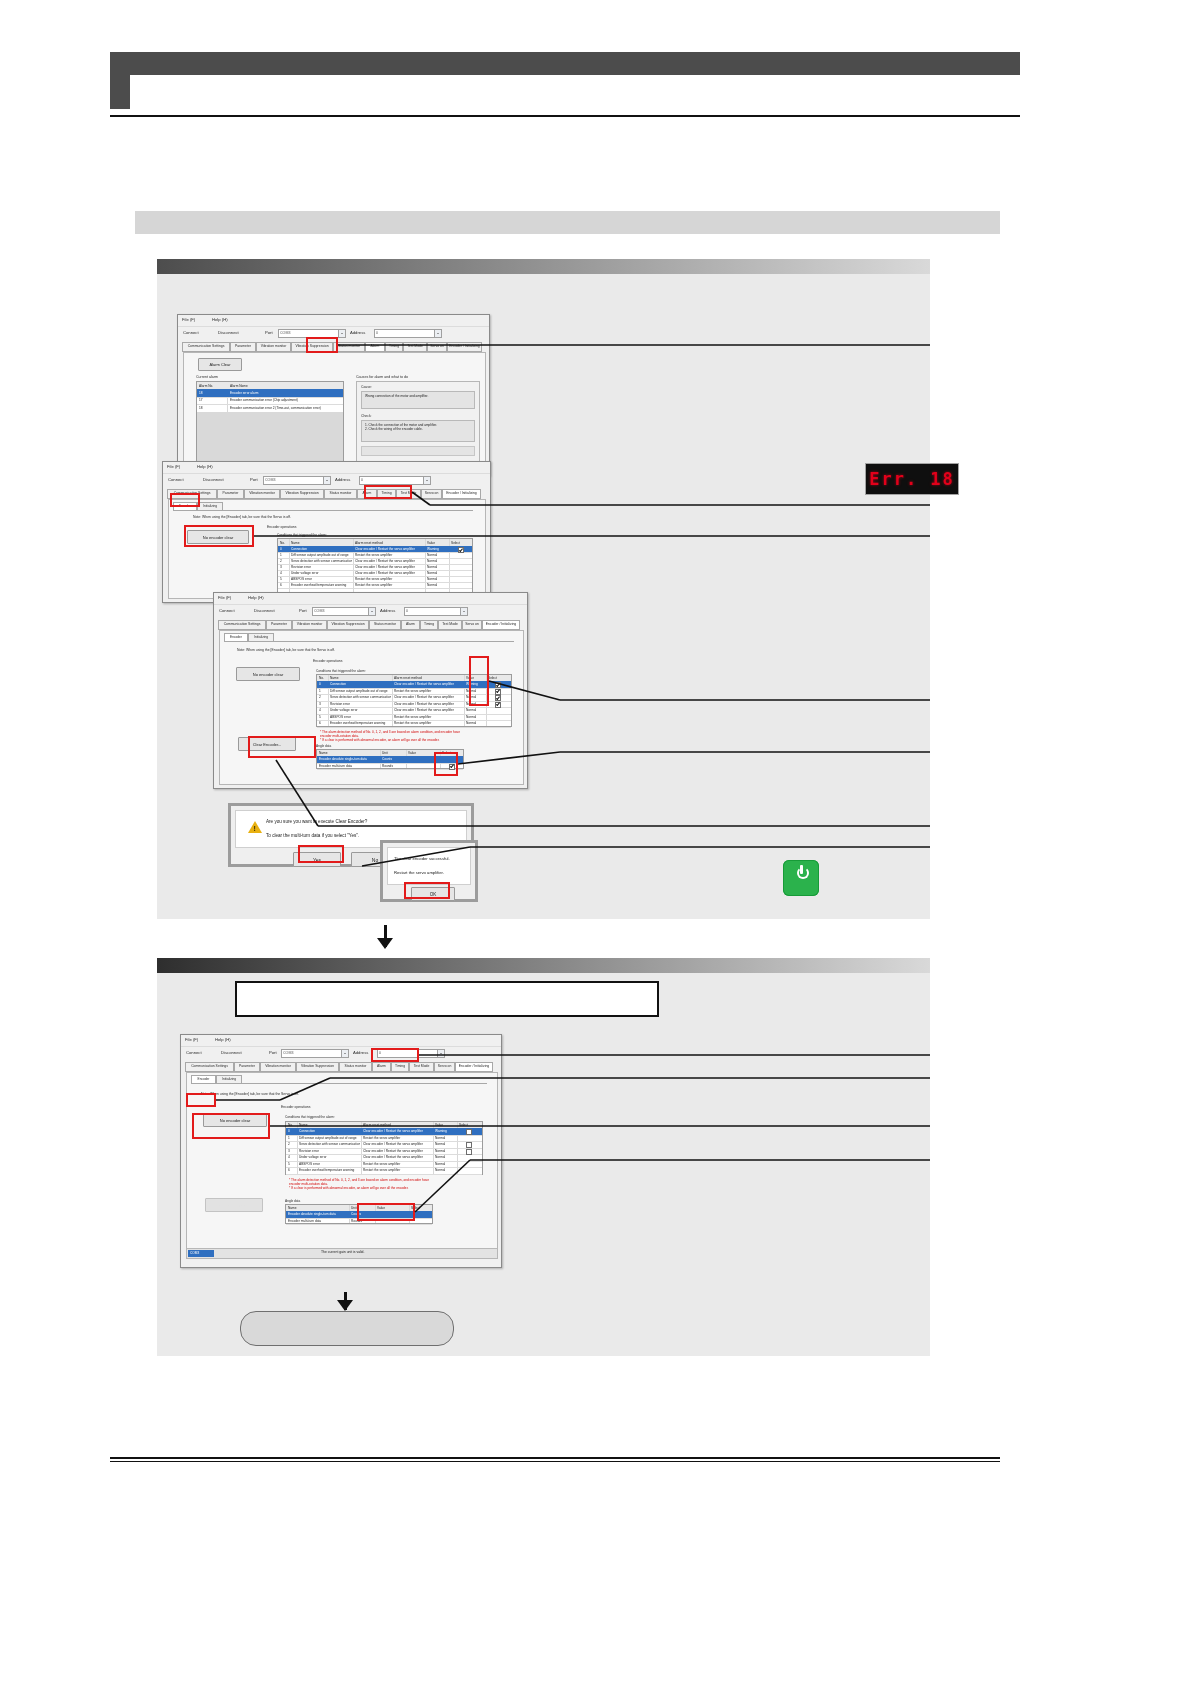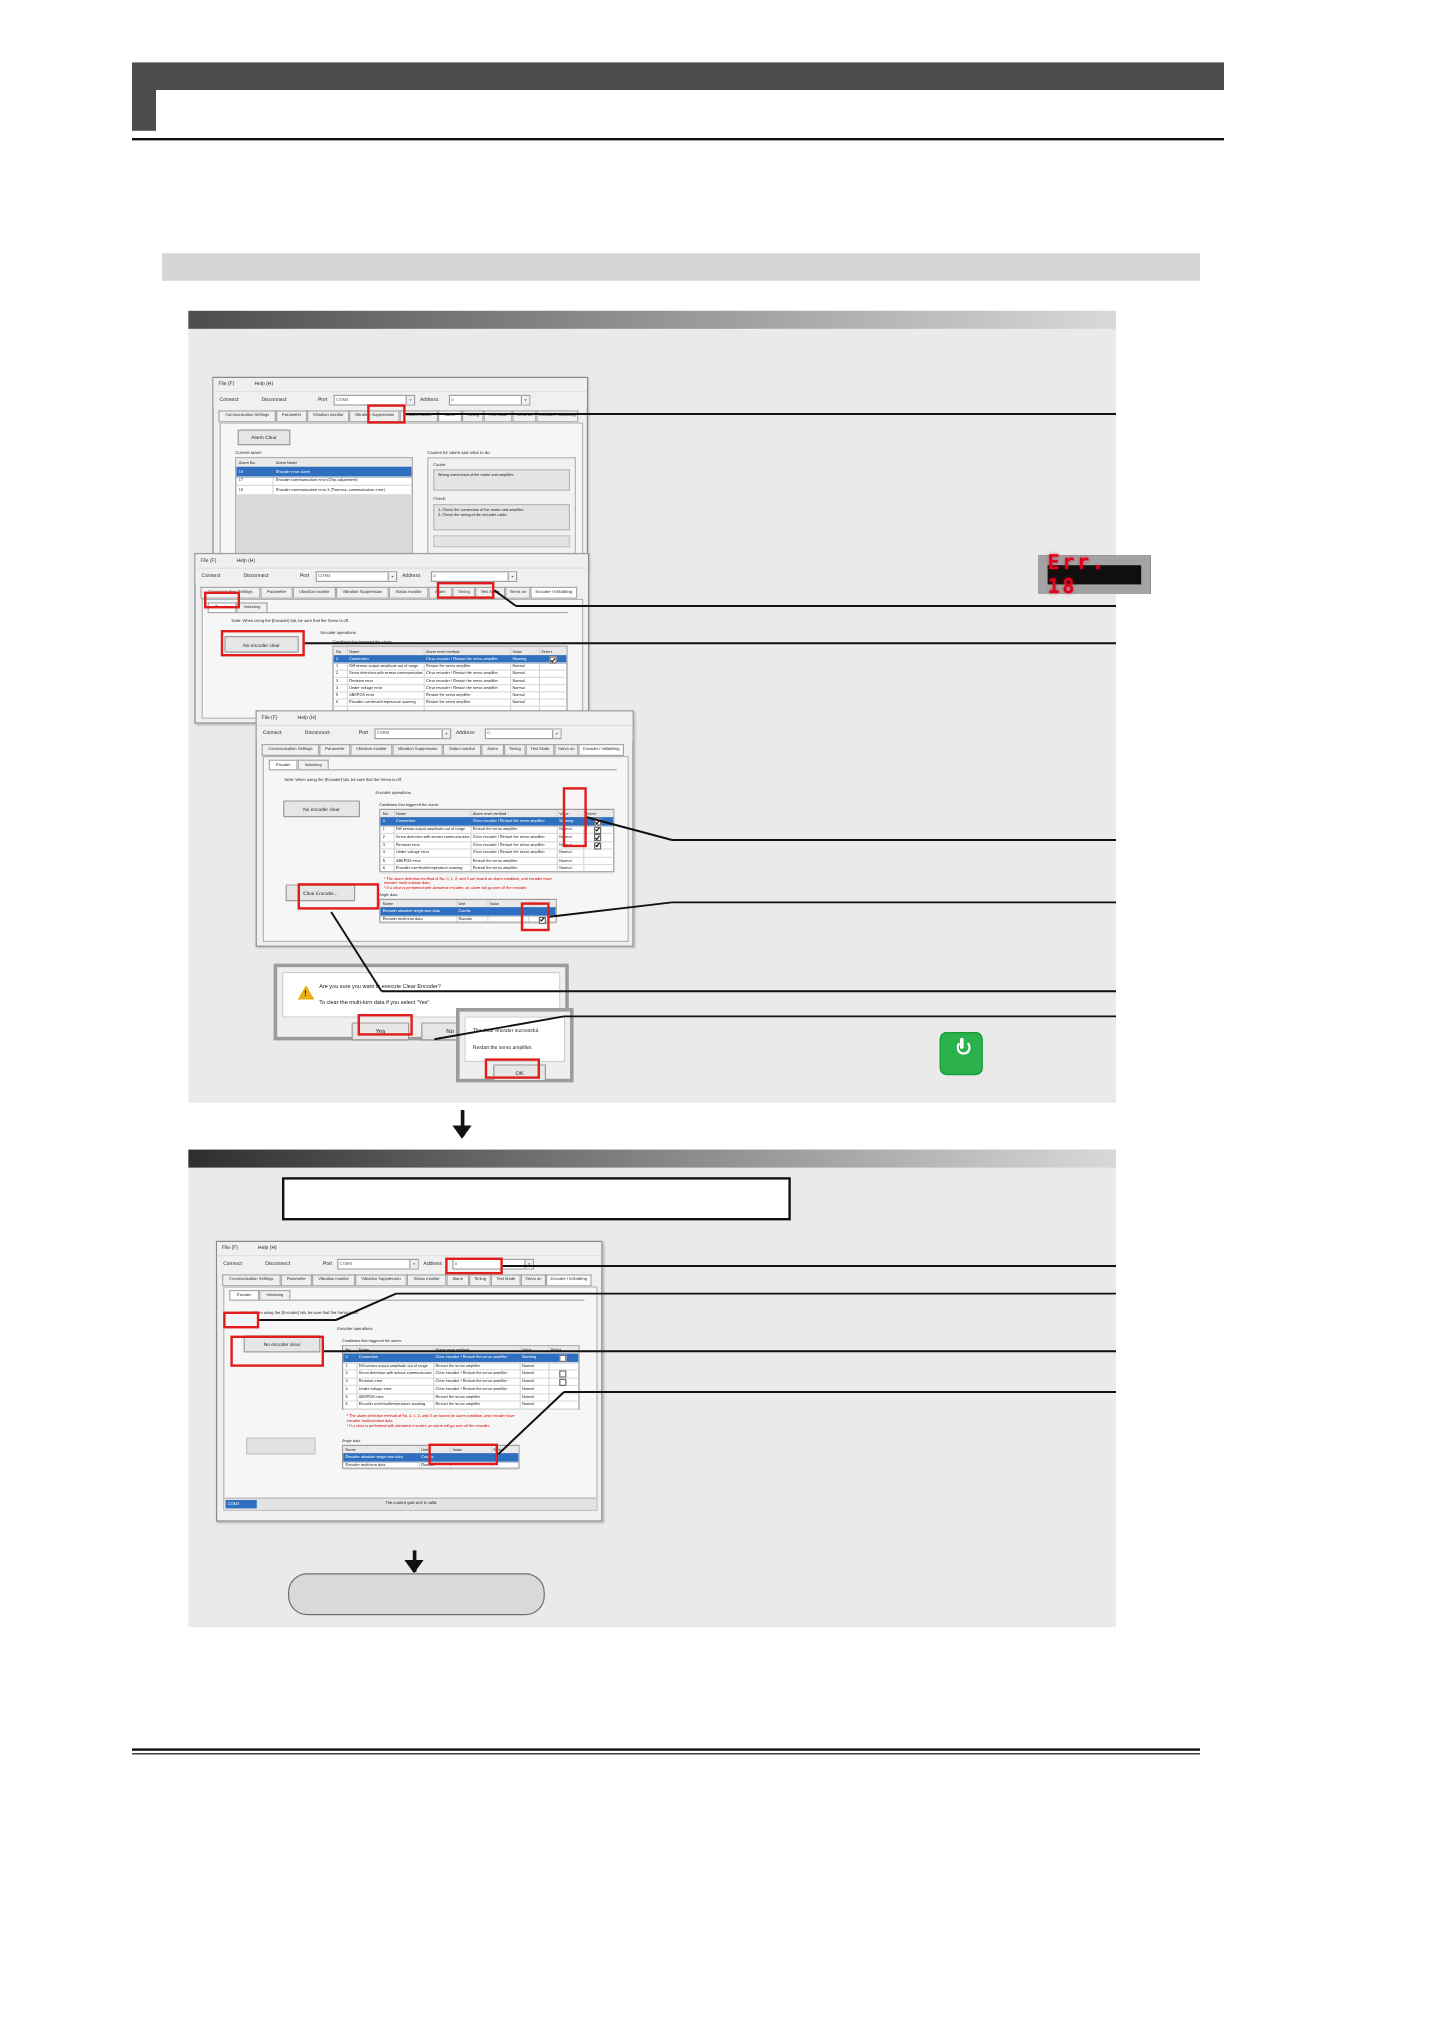--- a/index.html
+++ b/index.html
@@ -58,21 +58,21 @@
   .chk.on:after{content:"";position:absolute;left:.6px;top:-.4px;width:1.4px;height:2.6px;border:solid #1a1a1a;border-width:0 .8px .8px 0;transform:rotate(40deg);}
 
   .rednote{position:absolute;font-size:3.2px;color:#d10000;line-height:4.2px;white-space:nowrap;}
 
   
   .redbox{position:absolute;border:2.5px solid #e21b1b;box-sizing:border-box;background:transparent;}
   .redbox.thin{border-width:2px;}
   svg.leadsvg{position:absolute;left:0;top:0;width:1191px;height:1684px;pointer-events:none;}
 
   
-  .led{position:absolute;left:865px;top:463px;width:94px;height:32px;background:#0f0f0f;border:8px solid #a3a3a3;box-sizing:border-box;
+  .led{position:absolute;left:865px;top:463px;width:94px;height:32px;background:#0f0f0f;border:1px solid #a3a3a3;box-sizing:border-box;
        display:flex;align-items:center;justify-content:center;}
   .led span{font-family:"DejaVu Sans Mono",monospace;font-size:17px;color:#e2001a;letter-spacing:2px;
             text-shadow:0 0 3px rgba(226,0,26,.65);font-weight:bold;}
 
   
   .pwr{position:absolute;left:783px;top:860px;width:36px;height:36px;border-radius:6px;background:#2bb24c;
        box-shadow:0 0 0 1px #179b38 inset;}
   .pwr:before{content:"";position:absolute;left:14px;top:7px;width:8px;height:8px;border:2.6px solid #fff;border-radius:50%;border-top-color:transparent;}
   .pwr:after{content:"";position:absolute;left:17px;top:5px;width:2.6px;height:9px;background:#fff;border-radius:1px;}
 

